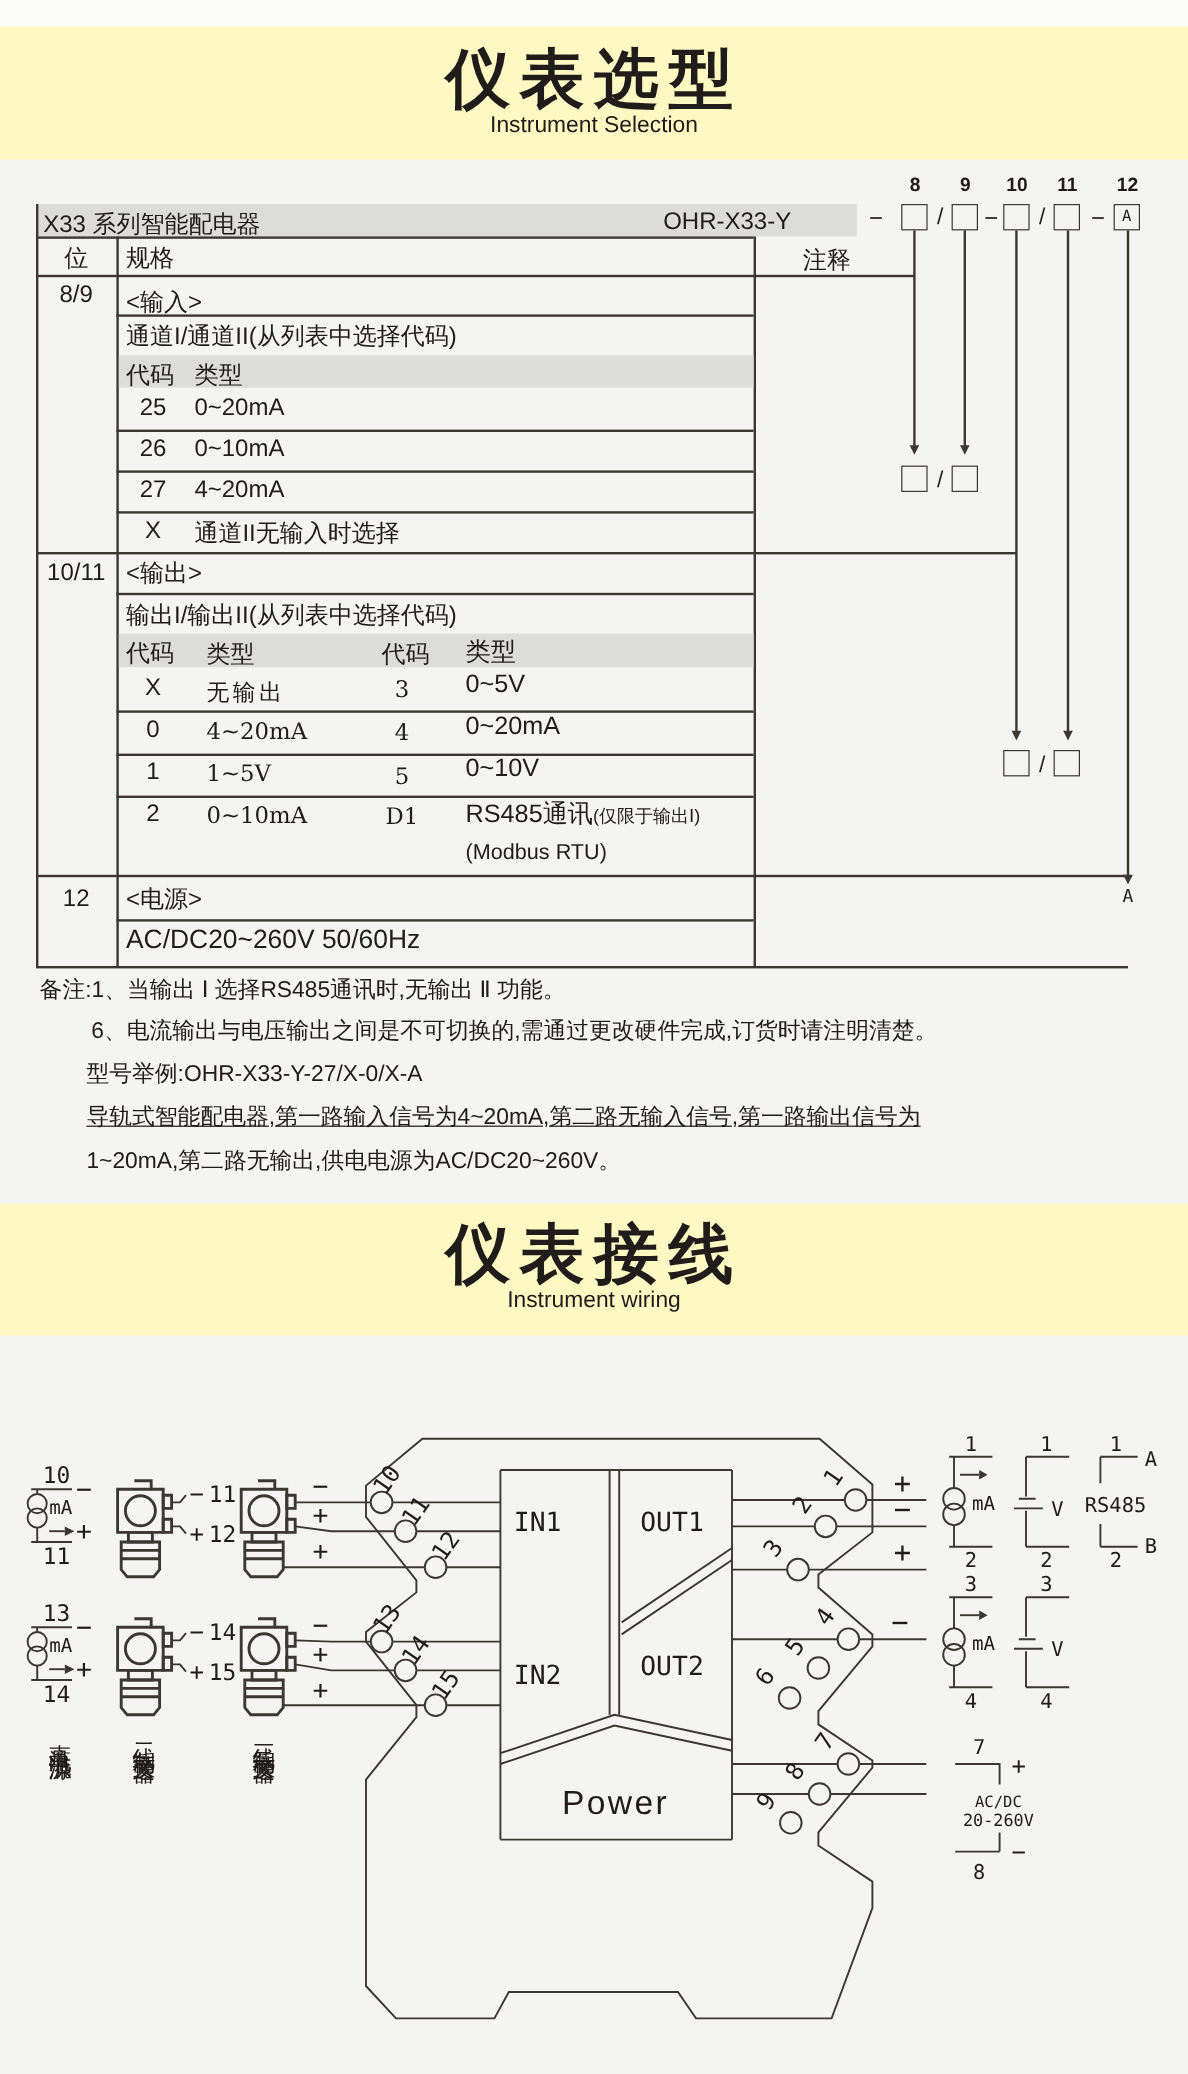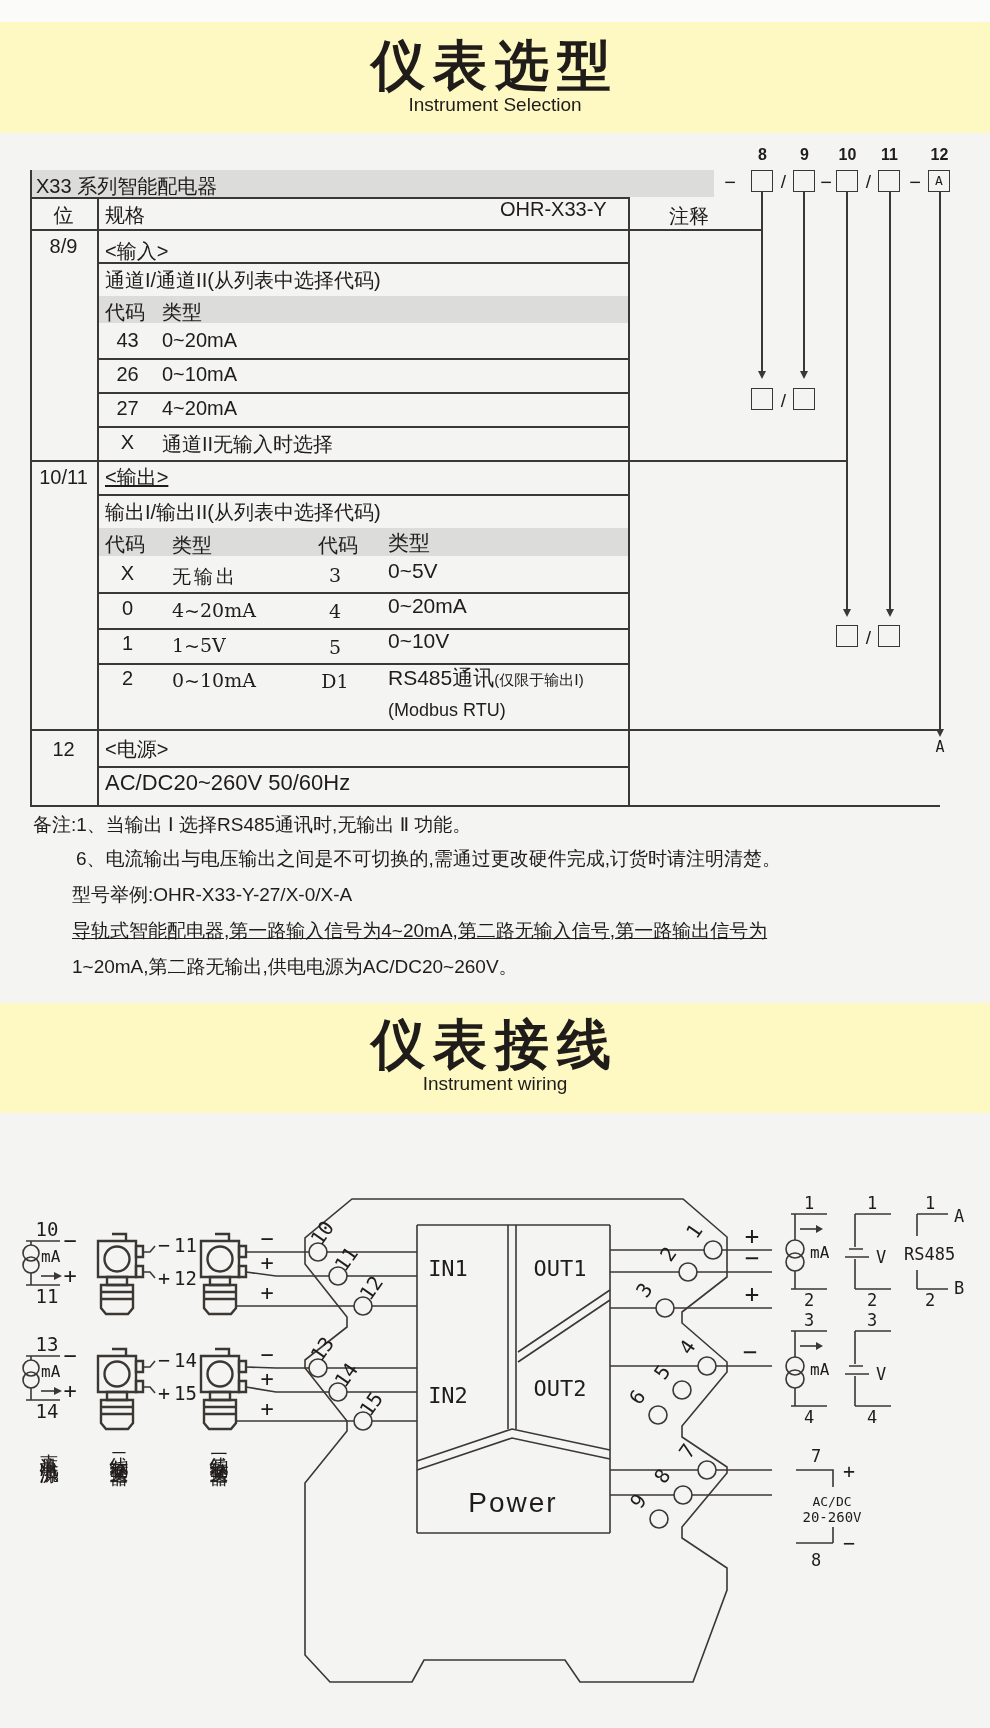--- a/index.html
+++ b/index.html
@@ -1,20 +1,20 @@
 <!DOCTYPE html>
 <html><head>
 <meta charset="utf-8">
 <style>
   html,body{margin:0;padding:0;background:#e9e9e7;}
   .page{position:relative;width:990px;height:1728px;background:#f4f4f2;overflow:hidden;
         font-family:"Liberation Sans",sans-serif;color:#1f1c1a;}
   .t{position:absolute;white-space:nowrap;color:#1f1c1a;font-family:"Liberation Sans",sans-serif;}
   .c{text-align:center;}
-  .r{text-align:left;margin-top:24px;}
+  .r{text-align:center;}
   .serif{font-family:"DejaVu Serif","Liberation Serif",serif;}
   .mono{font-family:"DejaVu Sans Mono","Liberation Mono",monospace;}
   .hln{position:absolute;height:1.5px;background:#3b3733;}
   .vln{position:absolute;width:1.5px;background:#3b3733;}
   .bx{position:absolute;width:20px;height:20px;border:1.5px solid #3b3733;}
   .gbar{position:absolute;background:#dcdcda;}
   .band{position:absolute;left:0;width:990px;background:#fef9c3;}
   .arr{position:absolute;width:0;height:0;border-left:4px solid transparent;
        border-right:4px solid transparent;border-top:8px solid #3b3733;}
   .vtxt{position:absolute;writing-mode:vertical-rl;text-orientation:upright;
@@ -100,31 +100,31 @@
   <div class="t" style="left:105px;top:202px;font-size:20px;">规格</div>
   <div class="t c" style="left:649px;top:203px;width:80px;font-size:20px;">注释</div>
 
   <div class="t c" style="left:30px;top:235px;width:67px;font-size:20px;">8/9</div>
   <div class="t" style="left:105px;top:238px;font-size:20px;">&lt;输入&gt;</div>
   <div class="t" style="left:105px;top:267px;font-size:20px;">通道I/通道II(从列表中选择代码)</div>
   <div class="gbar" style="left:99px;top:296px;width:529px;height:27px;"></div>
   <div class="t" style="left:105px;top:299px;font-size:20px;">代码</div>
   <div class="t" style="left:162px;top:299px;font-size:20px;">类型</div>
 
-  <div class="t c" style="left:105px;top:329px;width:45px;font-size:20px;">43</div>
+  <div class="t c" style="left:105px;top:329px;width:45px;font-size:20px;">25</div>
   <div class="t" style="left:162px;top:329px;font-size:20px;">0~20mA</div>
   <div class="t c" style="left:105px;top:363px;width:45px;font-size:20px;">26</div>
   <div class="t" style="left:162px;top:363px;font-size:20px;">0~10mA</div>
   <div class="t c" style="left:105px;top:397px;width:45px;font-size:20px;">27</div>
   <div class="t" style="left:162px;top:397px;font-size:20px;">4~20mA</div>
   <div class="t c" style="left:105px;top:431px;width:45px;font-size:20px;">X</div>
   <div class="t" style="left:162px;top:431px;font-size:20px;text-align:center;">通道II无输入时选择</div>
 
   <div class="t c" style="left:30px;top:466px;width:67px;font-size:20px;">10/11</div>
-  <div class="t" style="left:105px;top:464px;font-size:20px;text-decoration:underline;">&lt;输出&gt;</div>
+  <div class="t" style="left:105px;top:464px;font-size:20px;">&lt;输出&gt;</div>
   <div class="t" style="left:105px;top:499px;font-size:20px;">输出I/输出II(从列表中选择代码)</div>
   <div class="gbar" style="left:99px;top:528px;width:529px;height:28px;"></div>
   <div class="t serif" style="left:105px;top:531px;font-size:20px;">代码</div>
   <div class="t serif" style="left:172px;top:532px;font-size:20px;">类型</div>
   <div class="t serif" style="left:318px;top:532px;font-size:20px;">代码</div>
   <div class="t" style="left:388px;top:529px;font-size:21px;">类型</div>
 
   <div class="t c" style="left:105px;top:562px;width:45px;font-size:20px;">X</div>
   <div class="t serif" style="left:172px;top:564px;font-size:19px;letter-spacing:3px;">无输出</div>
   <div class="t c serif" style="left:315px;top:564px;width:40px;font-size:19px;">3</div>

